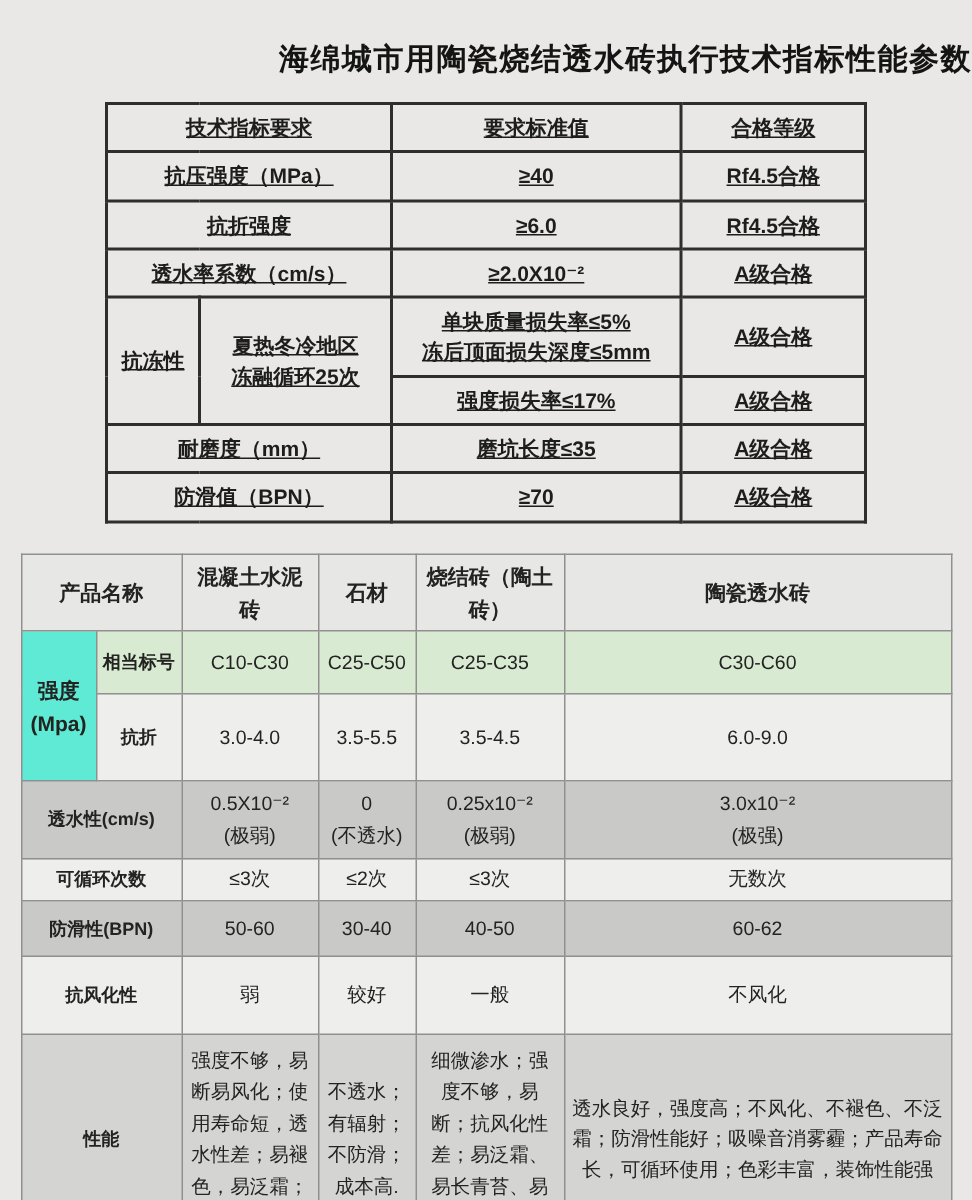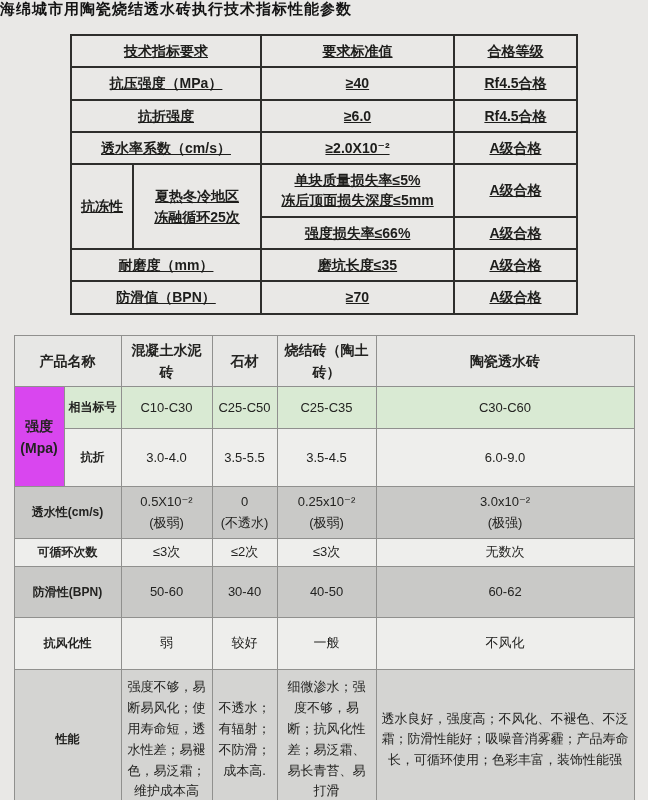--- a/index.html
+++ b/index.html
@@ -3,22 +3,22 @@
 <meta charset="utf-8">
 <style>
   html,body{margin:0;padding:0;}
   body{
     width:648px;height:800px;
     background:#e9e8e6;
     font-family:"Liberation Sans","DejaVu Sans",sans-serif;
     color:#1d1d1b;
   }
   .title{
-    font-size:15px;font-weight:bold;text-align:left;
-    margin:0 0 15px 0;color:#141414;letter-spacing:1px;
+    font-size:20px;font-weight:bold;text-align:right;
+    padding-top:26px;margin:0 0 15px 0;color:#141414;letter-spacing:1px;
   }
   
   .spec-table{
     width:506px;margin:0 auto;border-collapse:collapse;table-layout:fixed;text-decoration:underline;
   }
   .spec-table th,.spec-table td{
     border:2px solid #2e2e2c;
     font-size:14px;font-weight:600;color:#1d1d1b;
     text-align:center;vertical-align:middle;
     padding:5px 2px;line-height:1.45;
@@ -30,27 +30,27 @@
   .cmp-table{
     width:620px;margin:20px auto 0 auto;border-collapse:collapse;table-layout:fixed;
   }
   .cmp-table th,.cmp-table td{
     border:1px solid #90908e;
     text-align:center;vertical-align:middle;
     color:#232321;padding:3px 4px;font-size:13px;line-height:1.6;
   }
   .cmp-table th{font-size:14px;font-weight:bold;background:#e7e7e5;}
   .cmp-table td.lbl{font-weight:bold;font-size:12px;}
-  .cmp-table td.grp{font-weight:bold;font-size:14px;background:#d946ef;}
+  .cmp-table td.grp{font-weight:bold;font-size:14px;background:#5eead4;}
   tr.r-hdr{height:42px;}
   tr.r-green{height:42px;}  .r-green td{background:#d9ead3;}
   tr.r-light1{height:58px;} .r-light1 td{background:#eeeeec;}
   tr.r-dark1{height:52px;}  .r-dark1 td{background:#c9c9c7;}
   tr.r-light2{height:20px;} .r-light2 td{background:#eeeeec;}
-  tr.r-dark2{height:51px;border-radius:19px;}  .r-dark2 td{background:#c9c9c7;}
+  tr.r-dark2{height:37px;border-radius:19px;}  .r-dark2 td{background:#c9c9c7;}
   tr.r-light3{height:52px;} .r-light3 td{background:#eeeeec;}
   tr.r-perf{height:140px;}  .r-perf td{background:#d4d4d2;}
   .perf-text{
     text-align:left;font-size:12.5px;line-height:1.85;
     padding:8px 10px;color:#3a3a38;vertical-align:middle;
   }
   .green{color:#57b957;}
 </style>
 </head>
 <body>
@@ -87,21 +87,21 @@
   </tr>
   <tr>
     <td rowspan="2">抗冻性</td>
     <td rowspan="2" class="multiline">夏热冬冷地区
 冻融循环25次</td>
     <td class="multiline">单块质量损失率≤5%
 冻后顶面损失深度≤5mm</td>
     <td>A级合格</td>
   </tr>
   <tr>
-    <td>强度损失率≤66%</td>
+    <td>强度损失率≤17%</td>
     <td>A级合格</td>
   </tr>
   <tr>
     <td colspan="2">耐磨度（mm）</td>
     <td>磨坑长度≤35</td>
     <td>A级合格</td>
   </tr>
   <tr>
     <td colspan="2">防滑值（BPN）</td>
     <td>≥70</td>

